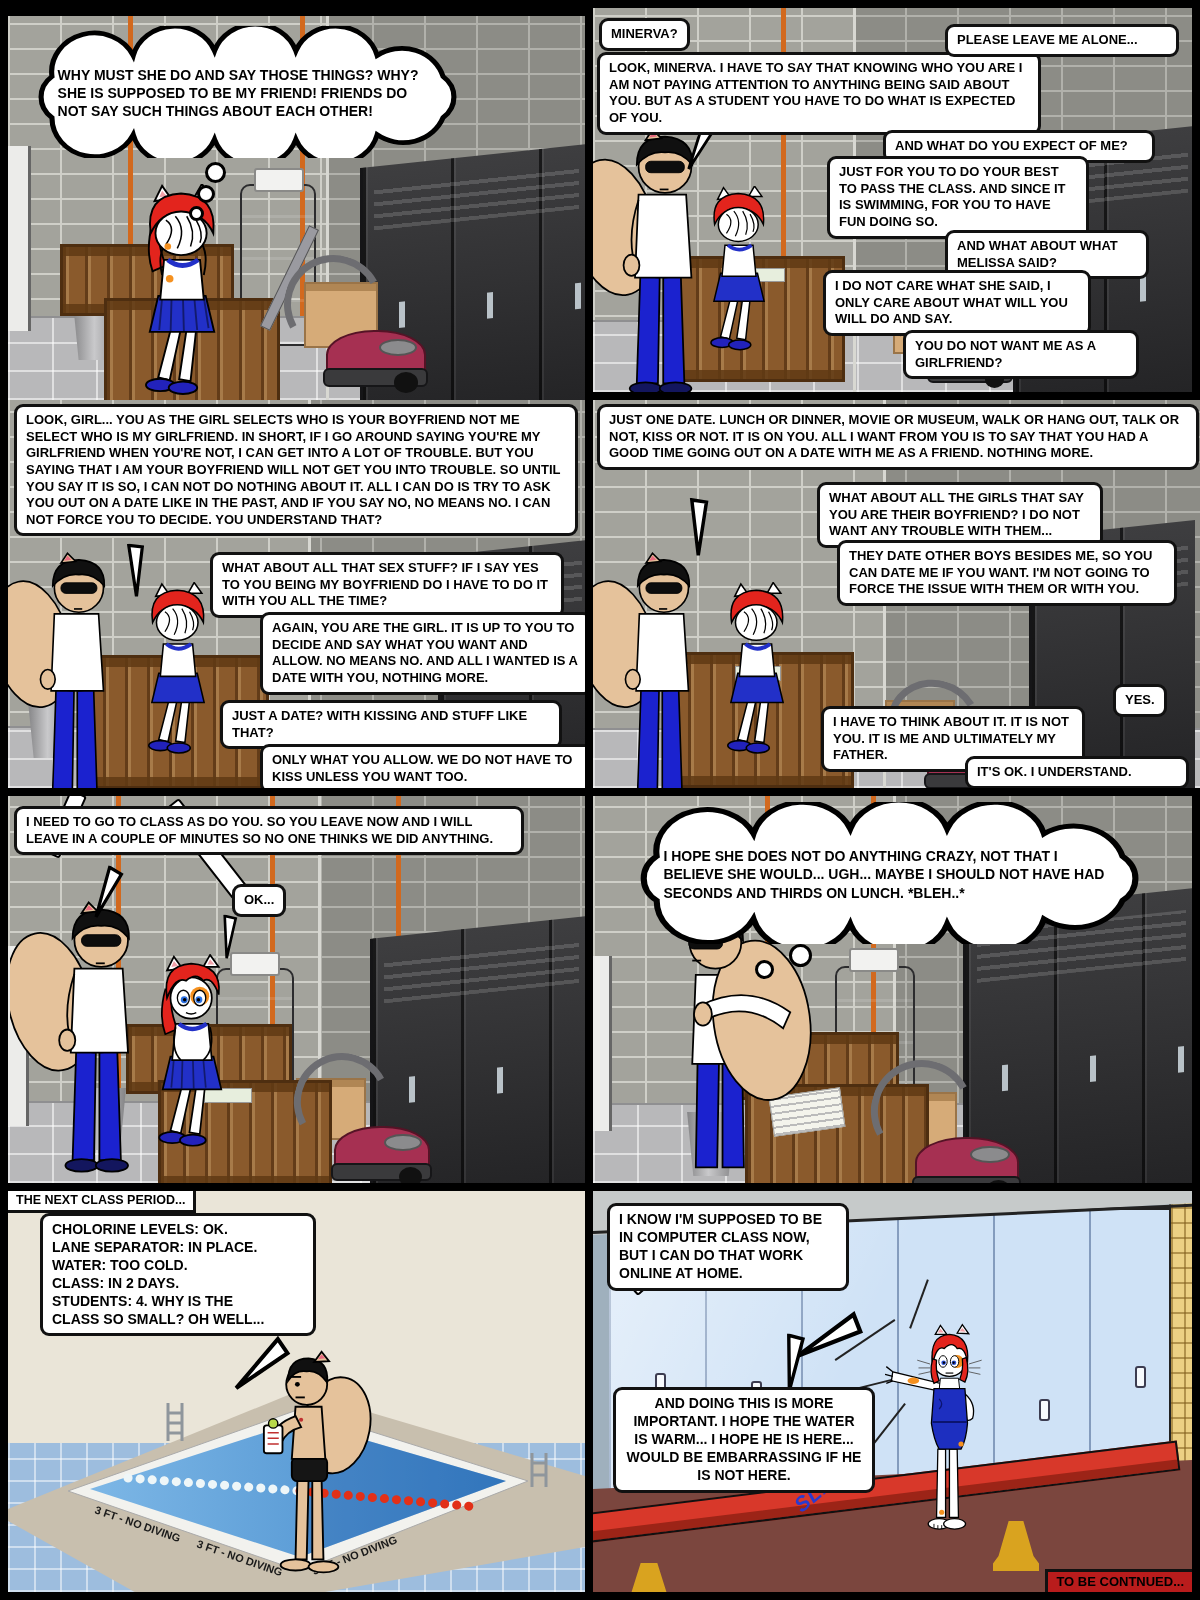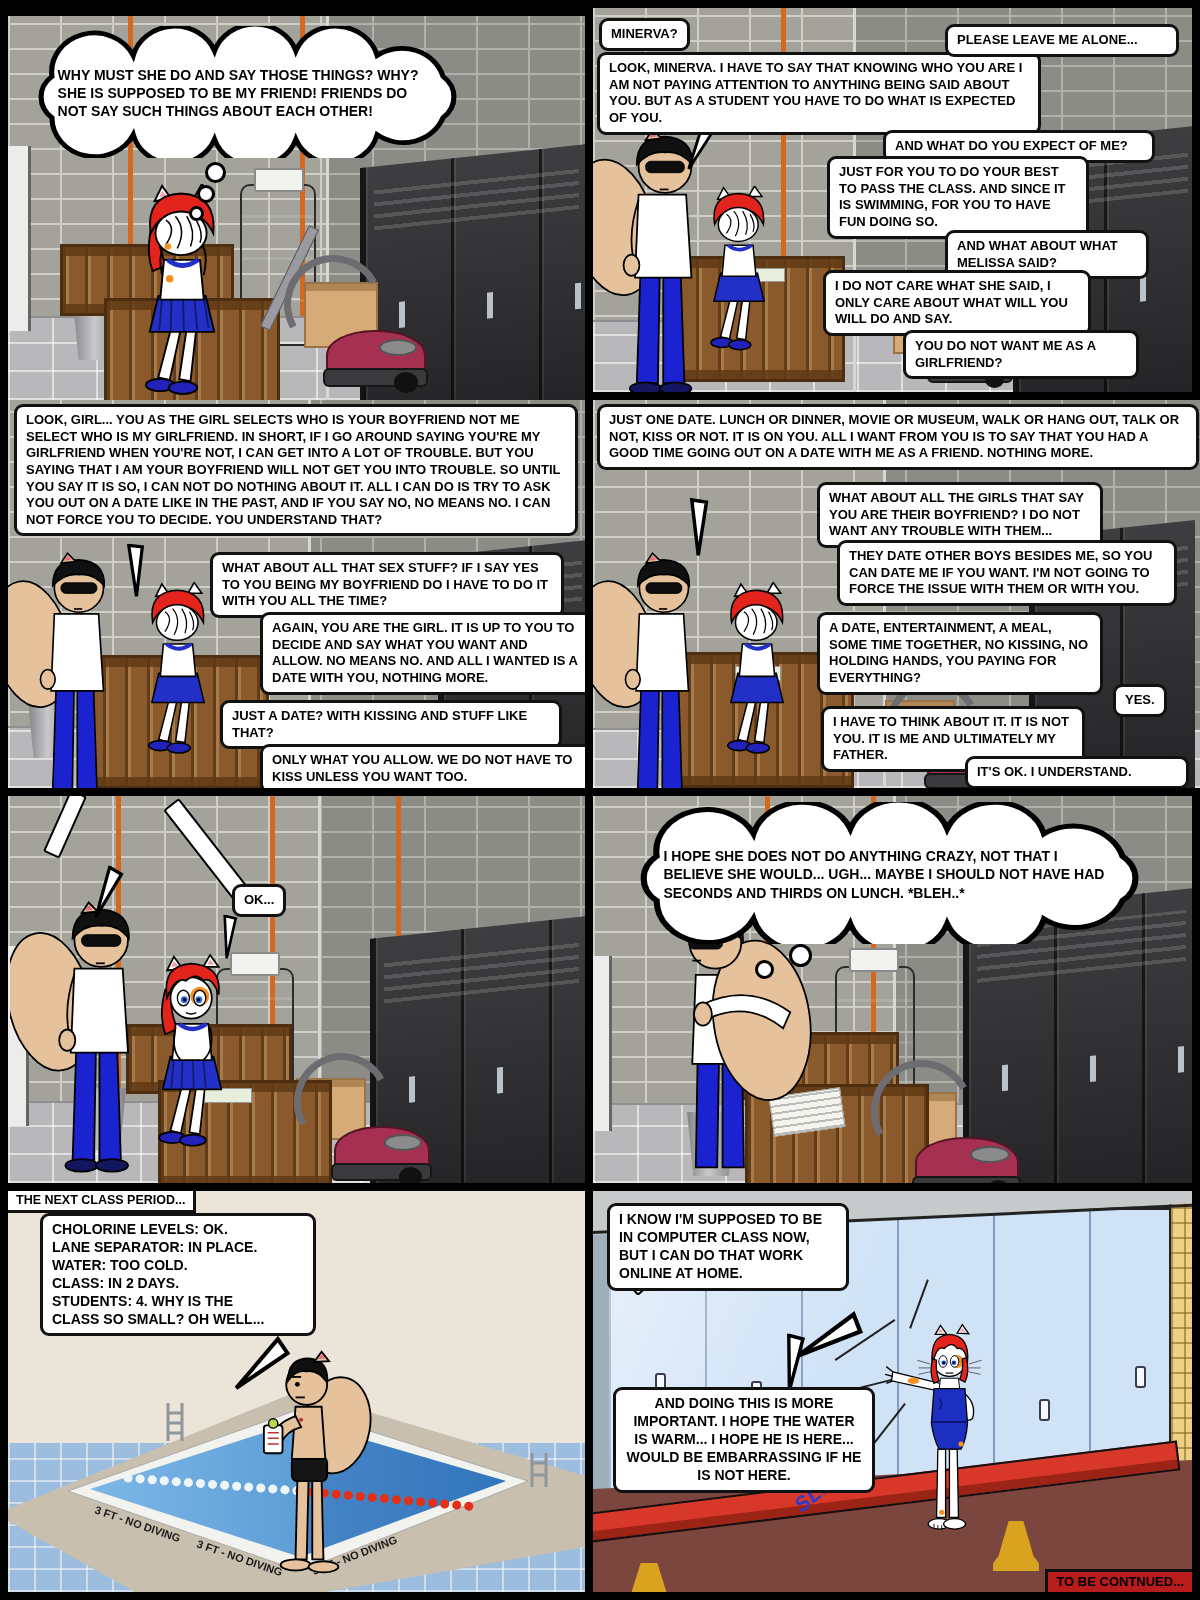--- a/index.html
+++ b/index.html
@@ -325,21 +325,20 @@
       <ellipse cx="64" cy="52" rx="27" ry="23" fill="#fff" stroke="#000" stroke-width="2"></ellipse>
       <path d="M48 38 Q60 46 48 64 M58 34 Q70 48 60 68 M70 34 Q80 50 74 66 M80 38 Q88 52 84 62" fill="none" stroke="#000" stroke-width="1.6"></path>
     </svg>
   </div>
   <svg class="tail" style="left:96px;top:96px;width:26px;height:62px;transform:rotate(-12deg);" viewBox="0 0 30 70">
       <polygon points="4,66 10,2 26,8" fill="#fff" stroke="#000" stroke-width="4"></polygon>
     </svg>
   <div class="bub" style="left:4px;top:4px;width:578px;">JUST ONE DATE. LUNCH OR DINNER, MOVIE OR MUSEUM, WALK OR HANG OUT, TALK OR NOT, KISS OR NOT. IT IS ON YOU. ALL I WANT FROM YOU IS TO SAY THAT YOU HAD A GOOD TIME GOING OUT ON A DATE WITH ME AS A FRIEND. NOTHING MORE.</div>
   <div class="bub" style="left:224px;top:82px;width:262px;">WHAT ABOUT ALL THE GIRLS THAT SAY YOU ARE THEIR BOYFRIEND? I DO NOT WANT ANY TROUBLE WITH THEM...</div>
   <div class="bub" style="left:244px;top:140px;width:316px;">THEY DATE OTHER BOYS BESIDES ME, SO YOU CAN DATE ME IF YOU WANT. I'M NOT GOING TO FORCE THE ISSUE WITH THEM OR WITH YOU.</div>
-  <div class="bub" style="left:224px;top:212px;width:262px;">A DATE, ENTERTAINMENT, A MEAL, SOME TIME TOGETHER, NO KISSING, NO HOLDING HANDS, YOU PAYING FOR EVERYTHING?</div>
   <div class="bub" style="left:520px;top:284px;">YES.</div>
   <div class="bub" style="left:228px;top:306px;width:240px;">I HAVE TO THINK ABOUT IT. IT IS NOT YOU. IT IS ME AND ULTIMATELY MY FATHER.</div>
   <div class="bub" style="left:372px;top:356px;width:200px;">IT'S OK. I UNDERSTAND.</div>
 </div>
 
 <div class="panel" id="p5" style="left:8px;top:796px;width:577px;height:387px;">
   <div class="wall"></div>
   <div class="cornerline" style="left:310px;"></div>
   <div class="wallshade" style="left:313px;right:0;"></div>
   <div class="floorg" style="height:80px;"></div>
@@ -413,20 +412,21 @@
         <circle cx="72.5" cy="52" r="2" fill="#000"></circle>
       <path d="M58 67 Q64 70 70 67" stroke="#000" stroke-width="1.6" fill="none"></path>
     </svg>
   </div>
   <svg class="tail" style="left:88px;top:70px;width:26px;height:56px;transform:rotate(10deg);" viewBox="0 0 30 70">
       <polygon points="4,66 10,2 26,8" fill="#fff" stroke="#000" stroke-width="4"></polygon>
     </svg>
   <svg class="tail" style="left:212px;top:118px;width:22px;height:46px;transform:rotate(-8deg);" viewBox="0 0 30 70">
       <polygon points="4,66 10,2 26,8" fill="#fff" stroke="#000" stroke-width="4"></polygon>
     </svg>
+  <div class="bub" style="left:6px;top:10px;width:486px;">I NEED TO GO TO CLASS AS DO YOU. SO YOU LEAVE NOW AND I WILL LEAVE IN A COUPLE OF MINUTES SO NO ONE THINKS WE DID ANYTHING.</div>
   <div class="bub" style="left:224px;top:88px;">OK...</div>
 </div>
 
 <div class="panel" id="p6" style="left:593px;top:796px;width:599px;height:387px;">
   <div class="wall"></div>
   <div class="cornerline" style="left:300px;"></div>
   <div class="wallshade" style="left:303px;right:0;"></div>
   <div class="floorg" style="height:78px;"></div>
   <div class="doorw" style="top:160px;width:16px;height:175px;"></div>
   <div class="strap" style="left:172px;top:0;height:330px;"></div>

